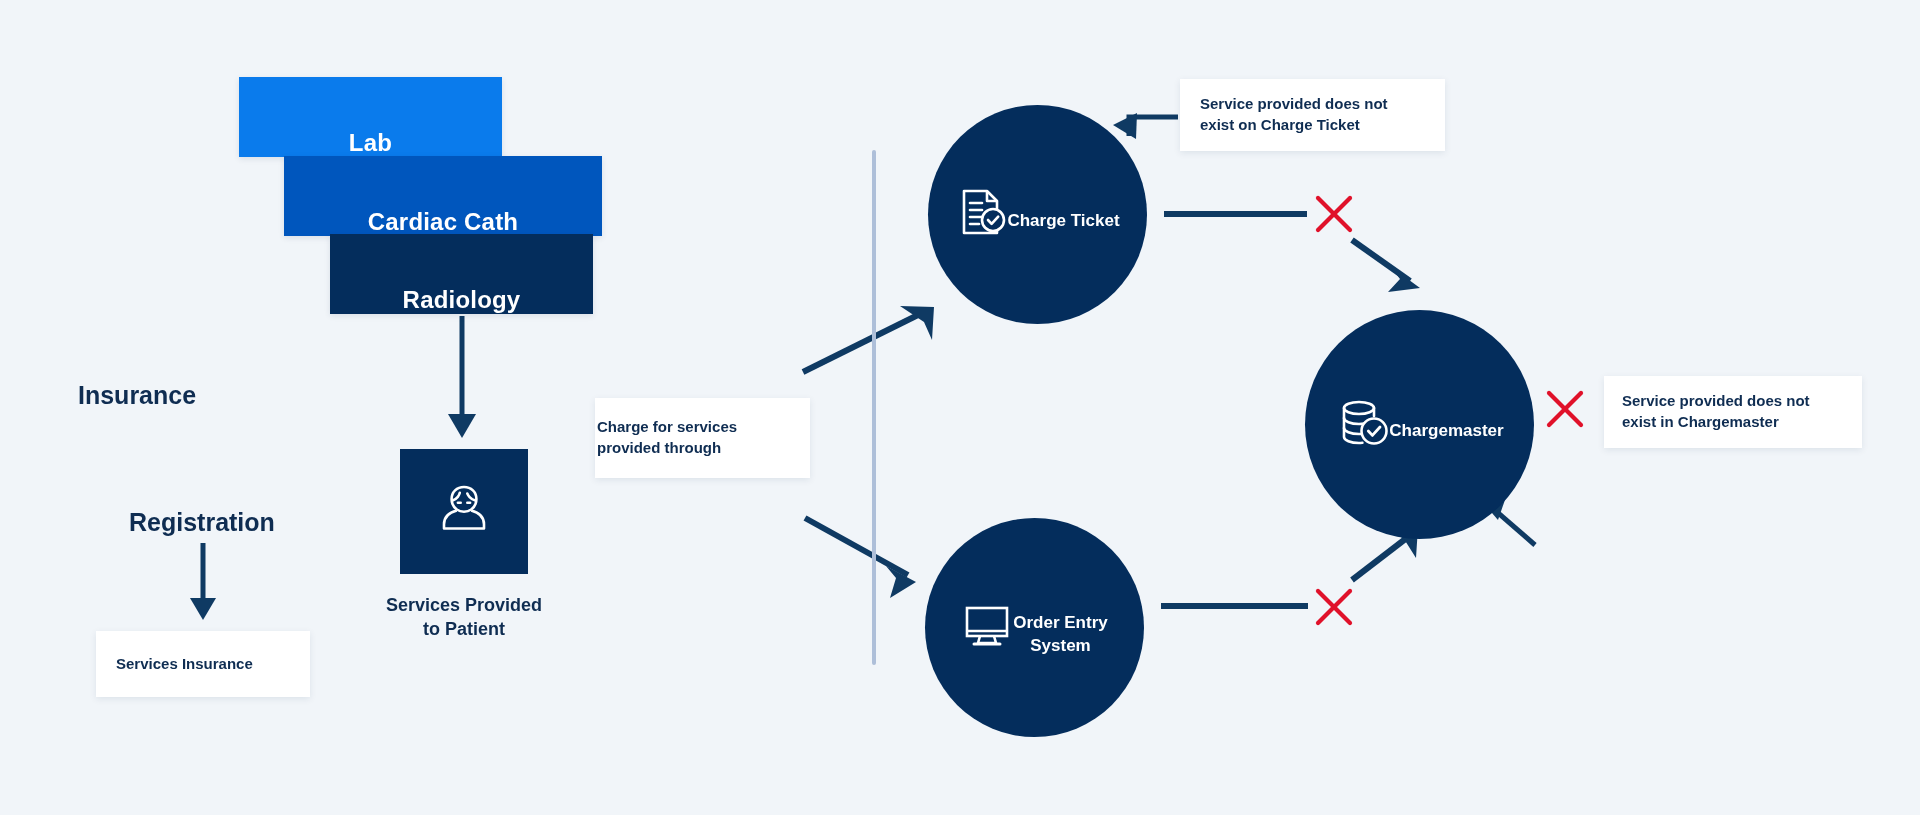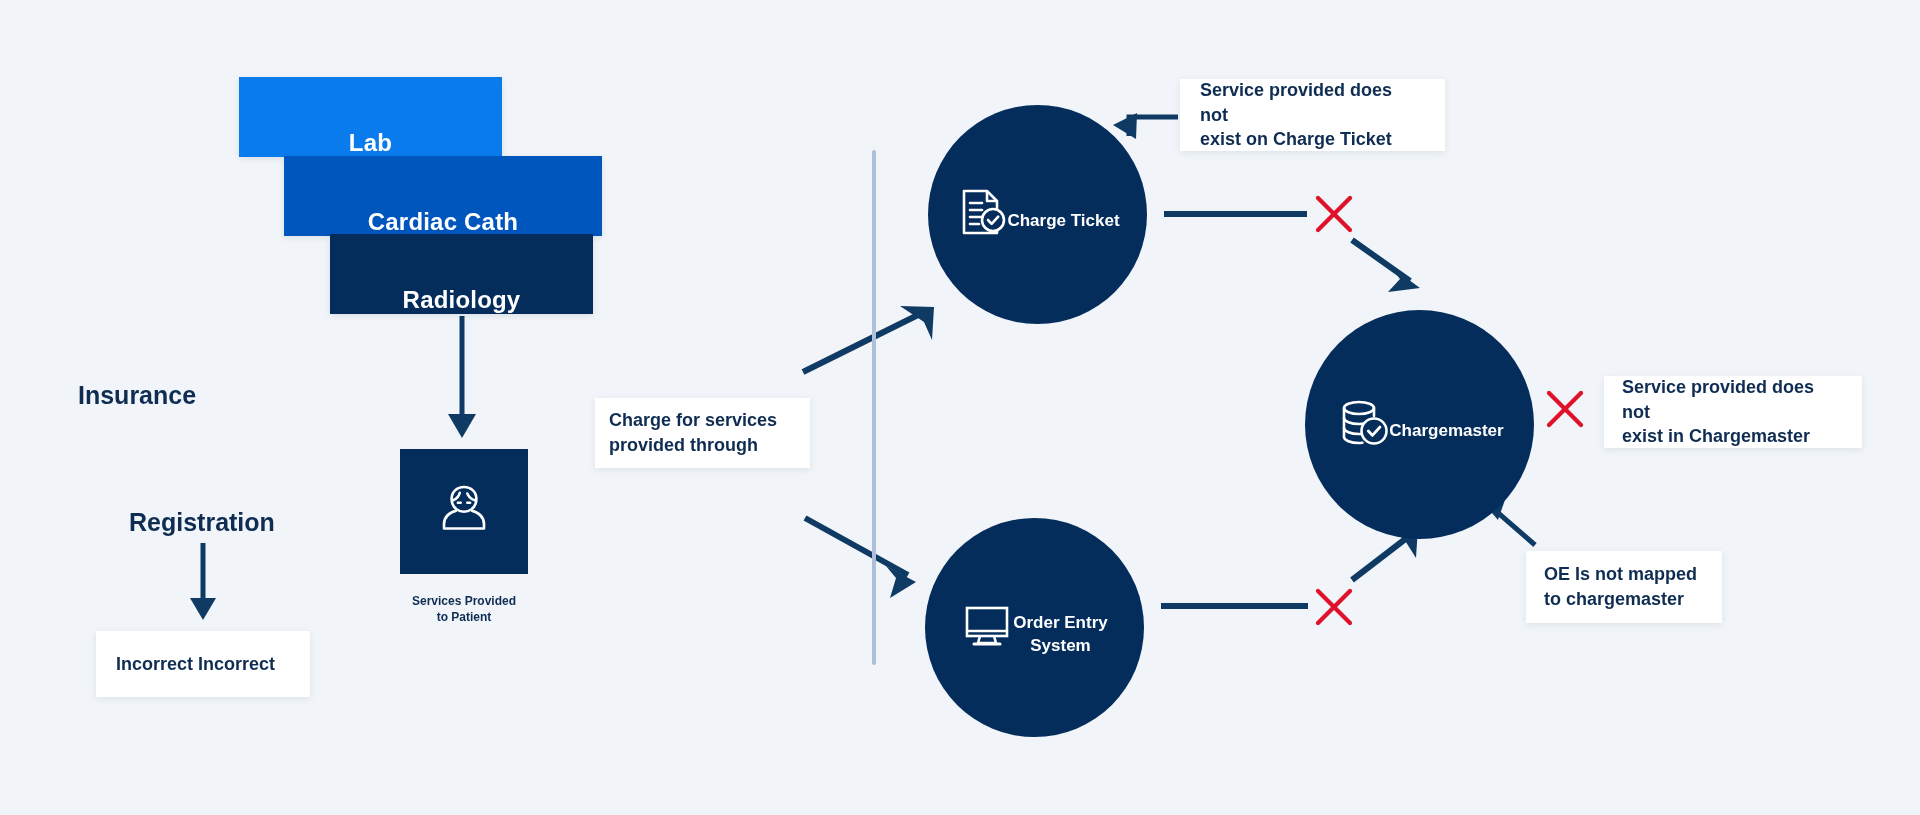--- a/index.html
+++ b/index.html
@@ -46,35 +46,35 @@
     white-space: nowrap;
   }
   #label-scheduling  { left: 78px;  top: 381px; }
   #label-registration { left: 129px; top: 508px; }
 
   
   .card {
     position: absolute;
     background: #ffffff;
     color: #0f2d52;
-    font-size: 18px;
+    font-size: 15px;
     font-weight: 700;
     line-height: 1.38;
     display: flex;
     align-items: center;
     box-shadow: 0 2px 7px rgba(15,45,82,0.09);
     box-sizing: border-box;
   }
   #card-incorrect-insurance {
     left: 96px; top: 631px; width: 214px; height: 66px;
     padding: 0 20px;
   }
   #card-charge-for-services {
-    left: 595px; top: 398px; width: 215px; height: 70px;
-    padding: 0 14px;
+    left: 595px; top: 398px; width: 215px; height: 80px;
+    padding: 0 2px;
   }
   #card-charge-ticket-issue {
     left: 1180px; top: 79px; width: 265px; height: 72px;
     padding: 0 20px;
   }
   #card-chargemaster-issue {
     left: 1604px; top: 376px; width: 258px; height: 72px;
     padding: 0 18px;
   }
   #card-oe-issue {
@@ -87,21 +87,21 @@
     position: absolute;
     left: 400px; top: 449px; width: 128px; height: 125px;
     background: #042d5c;
     display: flex; align-items: center; justify-content: center;
   }
   #patient-caption {
     position: absolute;
     left: 338px; top: 593px; width: 252px;
     text-align: center;
     color: #0f2d52;
-    font-size: 12px;
+    font-size: 18px;
     font-weight: 700;
     line-height: 1.35;
   }
 
   
   .node-circle {
     position: absolute;
     border-radius: 50%;
     background: #042d5c;
     display: flex;
@@ -201,21 +201,21 @@
     <span>Cardiac Cath</span>
   </div>
   <div class="svc-box" id="svc-radiology">
     <span>Radiology</span>
   </div>
 
   <div class="stage-label" id="label-scheduling">Insurance</div>
   <div class="stage-label" id="label-registration">Registration</div>
 
   <div class="card" id="card-incorrect-insurance">
-    <span>Incorrect Incorrect</span>
+    <span>Services Insurance</span>
   </div>
 
   <div id="patient-box">
     <span>
       <svg width="64" height="64" viewBox="0 0 64 64" xmlns="http://www.w3.org/2000/svg">
         <path d="M32 9c-7.2 0-12.4 5-12.4 12 0 2 .3 3.4.9 4.9.9 2.2 2.4 4.2 4.3 5.6 1.9 1.4 4.3 2.2 7.2 2.2s5.3-.8 7.2-2.2c1.9-1.4 3.4-3.4 4.3-5.6.6-1.5.9-2.9.9-4.9 0-7-5.2-12-12.4-12z" fill="none" stroke="#ffffff" stroke-width="2.6"></path>
         <path d="M20.6 22.5c1.4-.4 3.6-1.6 5.2-3.6 1.1-1.4 1.7-2.9 2-4.1" fill="none" stroke="#ffffff" stroke-width="2.6" stroke-linecap="round"></path>
         <path d="M43.4 22.6c-1.6-.4-4-1.6-5.8-3.5-1-1.1-1.8-2.4-2.3-3.6" fill="none" stroke="#ffffff" stroke-width="2.6" stroke-linecap="round"></path>
         <rect x="24.6" y="23.4" width="5.4" height="2.6" rx="1.3" fill="#ffffff"></rect>
         <rect x="34" y="23.4" width="5.4" height="2.6" rx="1.3" fill="#ffffff"></rect>
@@ -278,24 +278,20 @@
   </div>
 
   <div class="card" id="card-charge-ticket-issue">
     <span style="white-space: pre-line;">Service provided does not
 exist on Charge Ticket</span>
   </div>
   <div class="card" id="card-chargemaster-issue">
     <span style="white-space: pre-line;">Service provided does not
 exist in Chargemaster</span>
   </div>
-  <div class="card" id="card-oe-issue">
-    <span style="white-space: pre-line;">OE Is not mapped
-to chargemaster</span>
-  </div>
 
   <svg class="abs" style="left:1310px; top:190px; width:48px; height:48px;" viewBox="0 0 48 48" xmlns="http://www.w3.org/2000/svg">
     <line x1="8" y1="8" x2="40" y2="40" stroke="#e0112a" stroke-width="4.2" stroke-linecap="round"></line>
     <line x1="40" y1="8" x2="8" y2="40" stroke="#e0112a" stroke-width="4.2" stroke-linecap="round"></line>
   </svg>
 
   <svg class="abs" style="left:1541px; top:385px; width:48px; height:48px;" viewBox="0 0 48 48" xmlns="http://www.w3.org/2000/svg">
     <line x1="8" y1="8" x2="40" y2="40" stroke="#e0112a" stroke-width="4.2" stroke-linecap="round"></line>
     <line x1="40" y1="8" x2="8" y2="40" stroke="#e0112a" stroke-width="4.2" stroke-linecap="round"></line>
   </svg>

